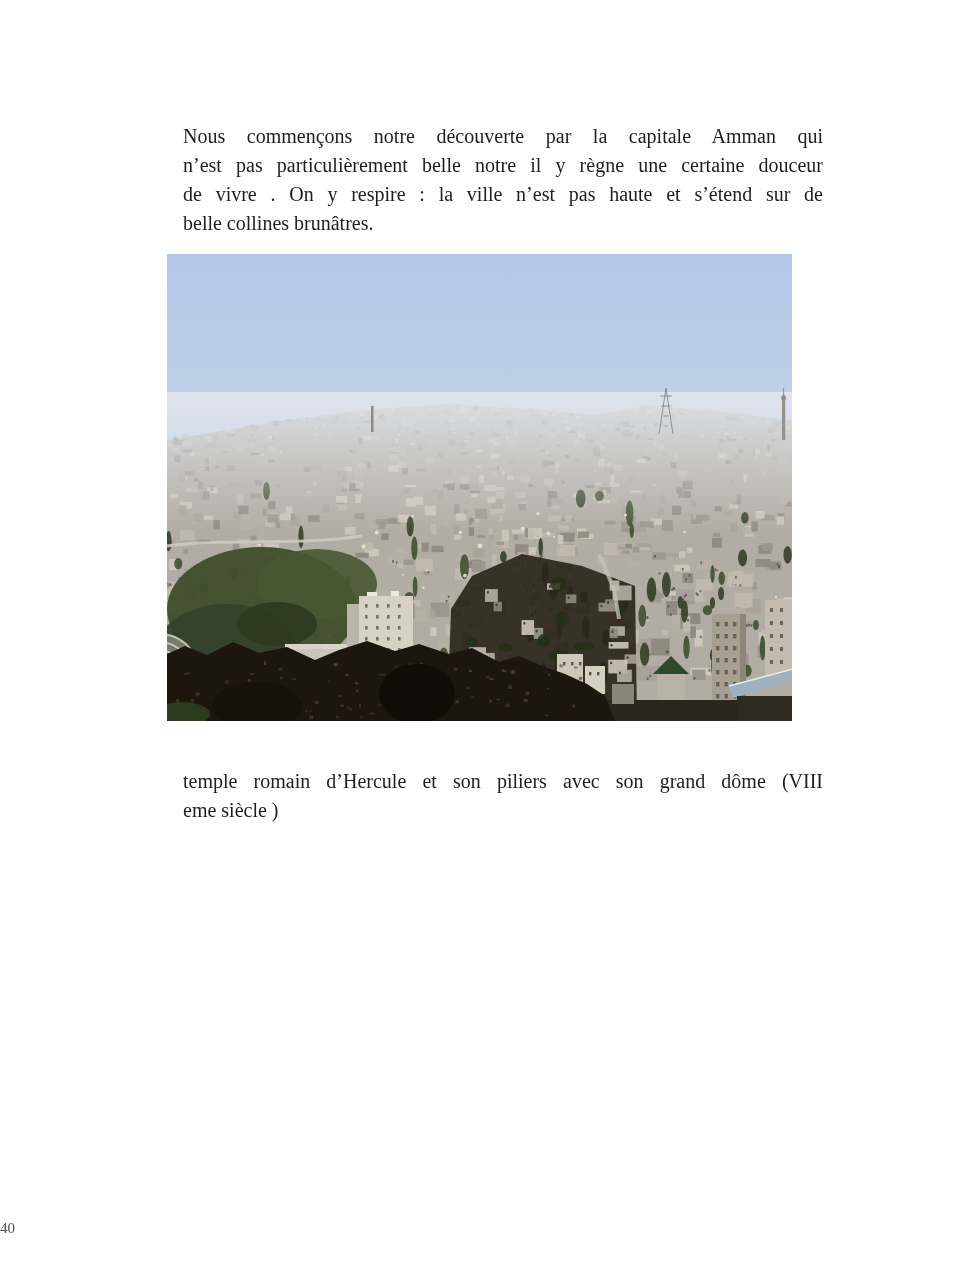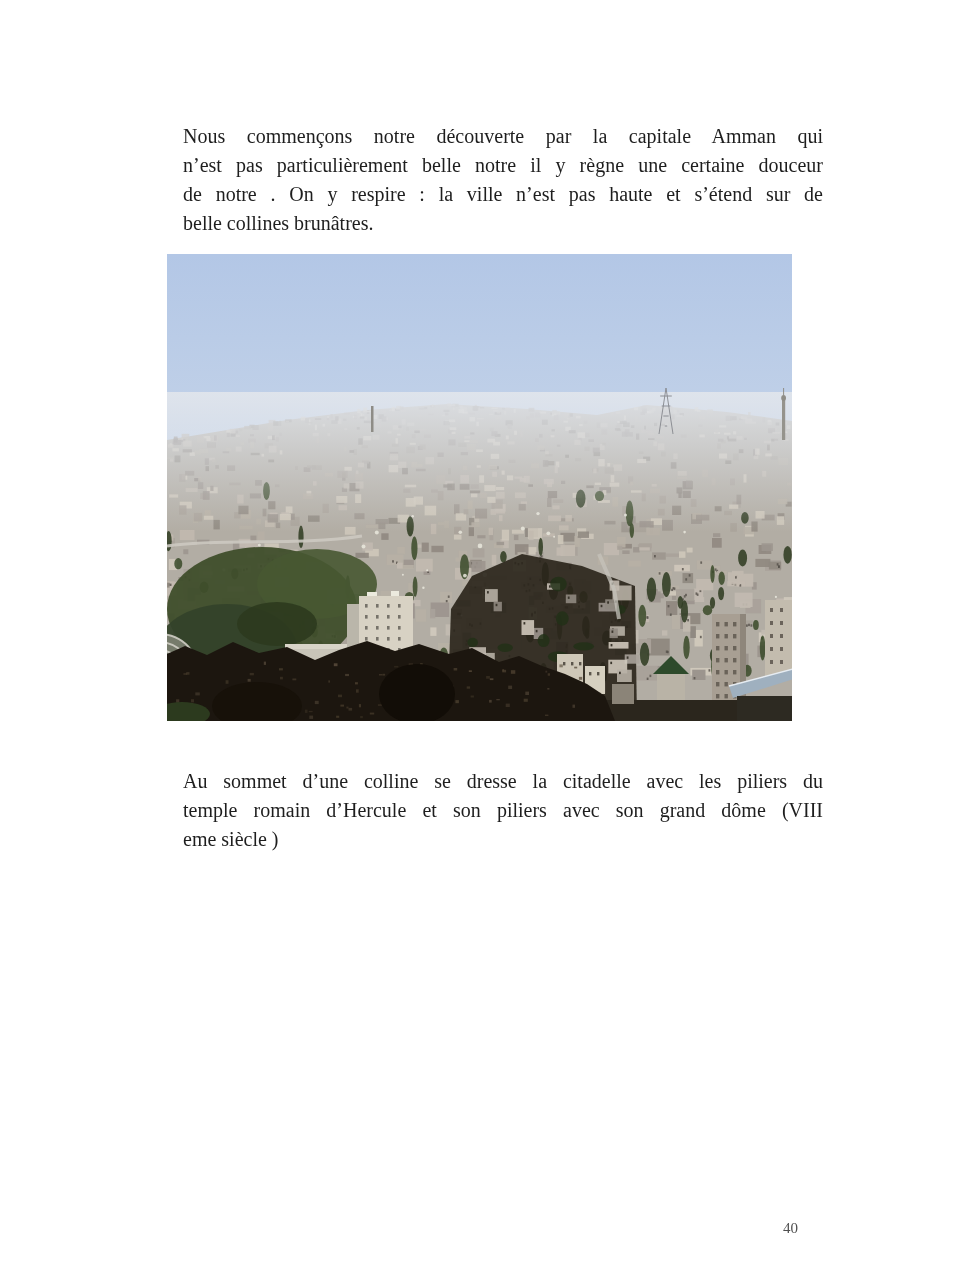--- a/index.html
+++ b/index.html
@@ -35,35 +35,35 @@
     position: absolute;
     left: 167px; top: 254px;
     width: 625px; height: 467px;
     margin: 0; padding: 0;
   }
   .photo svg { display: block; }
   .page-number {
     position: absolute;
     top: 1216px; left: 0;
     width: 798px;
-    text-align: right;
+    text-align: left;
     font-size: 15px;
     line-height: 24px;
     color: #4f4f4f;
   }
 </style>
 </head>
 <body>
 
 <div class="page">
 
   <div class="para para-1">
     <div class="line just">Nous commençons notre découverte par la capitale Amman qui</div>
     <div class="line just">n’est pas particulièrement belle notre il y règne une certaine douceur</div>
-    <div class="line just">de notre . On y respire : la ville n’est pas haute et s’étend sur de</div>
+    <div class="line just">de vivre . On y respire : la ville n’est pas haute et s’étend sur de</div>
     <div class="line">belle collines brunâtres.</div>
   </div>
 
   <figure class="photo" role="img" aria-label="Panoramic photograph of Amman, Jordan: dense beige and grey buildings covering hazy hillsides under a pale blue sky, with a lattice tower and minaret on the ridge, green slopes, a tall white building, the rim of the Roman theatre and a dark stone citadel wall in the foreground">
     <svg id="photo-svg" width="625" height="467" viewBox="0 0 625 467">
         <defs>
           <linearGradient id="skyG" x1="0" y1="0" x2="0" y2="1">
             <stop offset="0" stop-color="#b3c7e6"></stop>
             <stop offset="0.72" stop-color="#cfdbea"></stop>
             <stop offset="1" stop-color="#e2e6ea"></stop>
@@ -1564,20 +1564,19 @@
         <rect x="380.3" y="434.0" width="2.1" height="1.6" fill="#5f5140" opacity="0.55"></rect>
         <rect x="202.8" y="458.6" width="4.4" height="1.9" fill="#4d4130" opacity="0.63"></rect>
         <rect x="286.6" y="414.0" width="3.6" height="2.5" fill="#4d4130" opacity="0.72"></rect>
         <ellipse cx="250" cy="440" rx="38" ry="30" fill="#120d07"></ellipse>
         <ellipse cx="90" cy="452" rx="45" ry="24" fill="#171109"></ellipse>
         <ellipse cx="15" cy="460" rx="28" ry="12" fill="#2c3a1e"></ellipse>
       </svg>
   </figure>
 
   <div class="para para-2">
-    <div class="line just">Au sommet d’une colline se dresse la citadelle avec les piliers du</div>
     <div class="line just">temple romain d’Hercule et son piliers avec son grand dôme (VIII</div>
     <div class="line">eme siècle )</div>
   </div>
 
   <div class="page-number">40</div>
 
 </div>
 
 </body></html>

